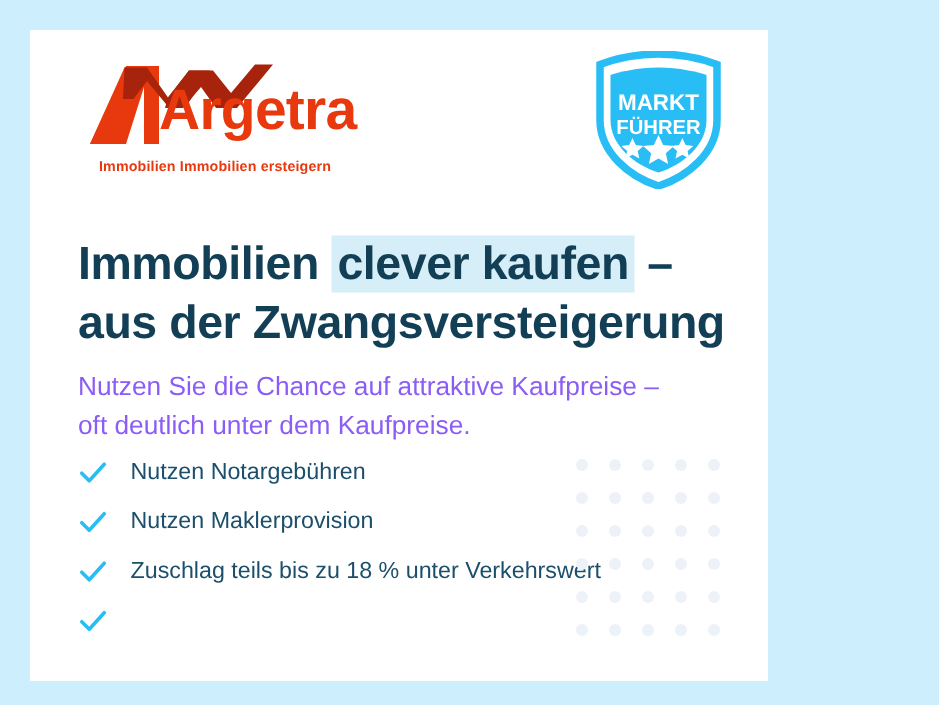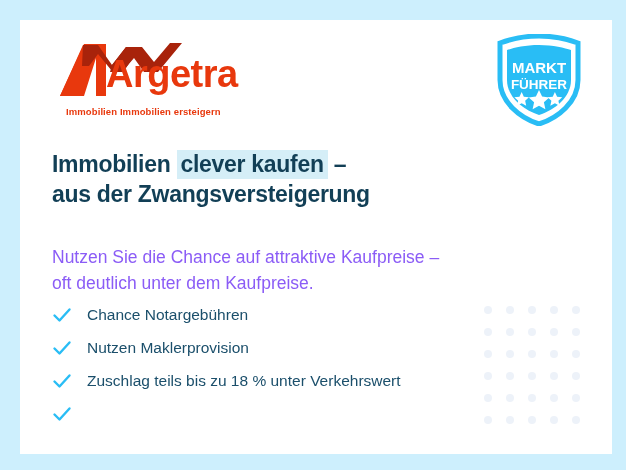--- a/index.html
+++ b/index.html
@@ -20,21 +20,21 @@
     position: relative;
     width: 626px;
     height: 470px;
     background: #cdeffd;
     box-sizing: border-box;
   }
   .card {
     position: absolute;
     left: 20px;
     top: 20px;
-    width: 592px;
+    width: 492px;
     height: 434px;
     background: #ffffff;
     overflow: hidden;
   }
 
   
   .logo {
     position: absolute;
     left: 38px;
     top: 18px;
@@ -77,21 +77,21 @@
     width: 86px;
     height: 92px;
   }
 
   
   .headline {
     position: absolute;
     left: 32px;
     top: 115px;
     width: 520px;
-    font-size: 23px;
+    font-size: 31px;
     font-weight: bold;
     color: #123f56;
     line-height: 1.28;
     letter-spacing: -0.3px;
   }
   .hl-mark {
     background: #d5eef7;
     padding: 1px 4px 2px 4px;
     box-decoration-break: clone;
     -webkit-box-decoration-break: clone;
@@ -201,21 +201,21 @@
     <p class="subhead">
       <span>Nutzen Sie die Chance auf attraktive Kaufpreise –</span><br>
       <span>oft deutlich unter dem Kaufpreise.</span>
     </p>
 
     <ul class="bullets">
       <li>
         <svg class="check-icon" viewBox="0 0 20 20" xmlns="http://www.w3.org/2000/svg">
           <polyline points="2.5,10.5 7.5,15.5 17.5,4.5" fill="none" stroke="#29bdf5" stroke-width="2.4" stroke-linecap="round" stroke-linejoin="round"></polyline>
         </svg>
-        <span class="bullet-text">Chance Notargebühren</span>
+        <span class="bullet-text">Nutzen Notargebühren</span>
       </li>
       <li>
         <svg class="check-icon" viewBox="0 0 20 20" xmlns="http://www.w3.org/2000/svg">
           <polyline points="2.5,10.5 7.5,15.5 17.5,4.5" fill="none" stroke="#29bdf5" stroke-width="2.4" stroke-linecap="round" stroke-linejoin="round"></polyline>
         </svg>
         <span class="bullet-text">Nutzen Maklerprovision</span>
       </li>
       <li>
         <svg class="check-icon" viewBox="0 0 20 20" xmlns="http://www.w3.org/2000/svg">
           <polyline points="2.5,10.5 7.5,15.5 17.5,4.5" fill="none" stroke="#29bdf5" stroke-width="2.4" stroke-linecap="round" stroke-linejoin="round"></polyline>

